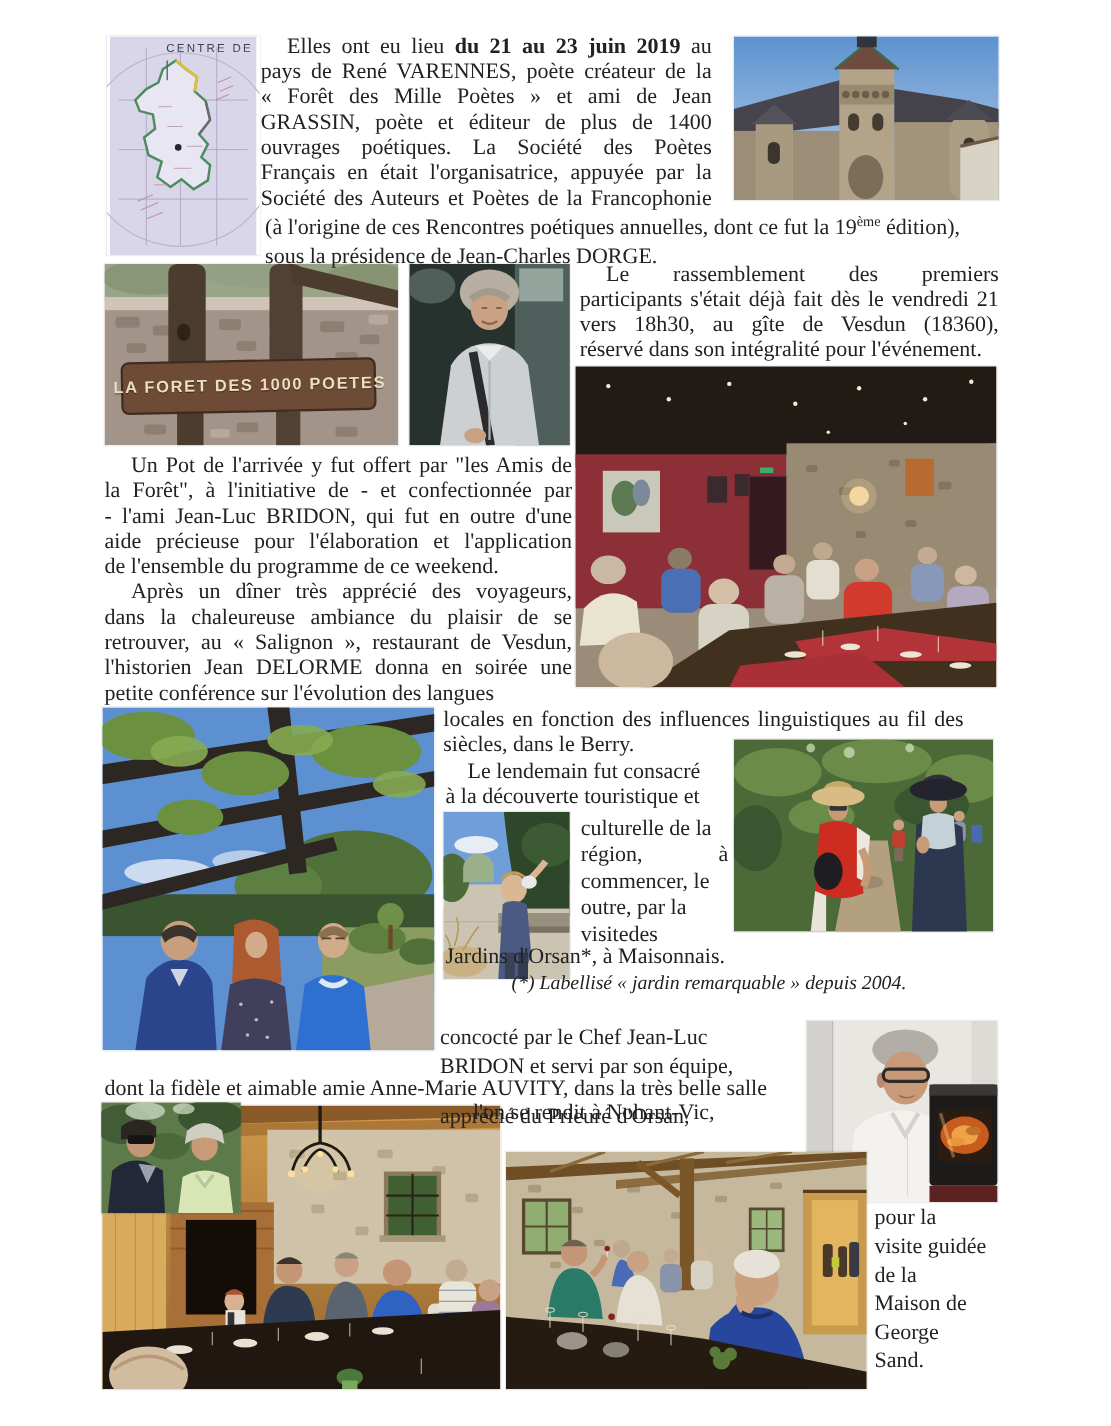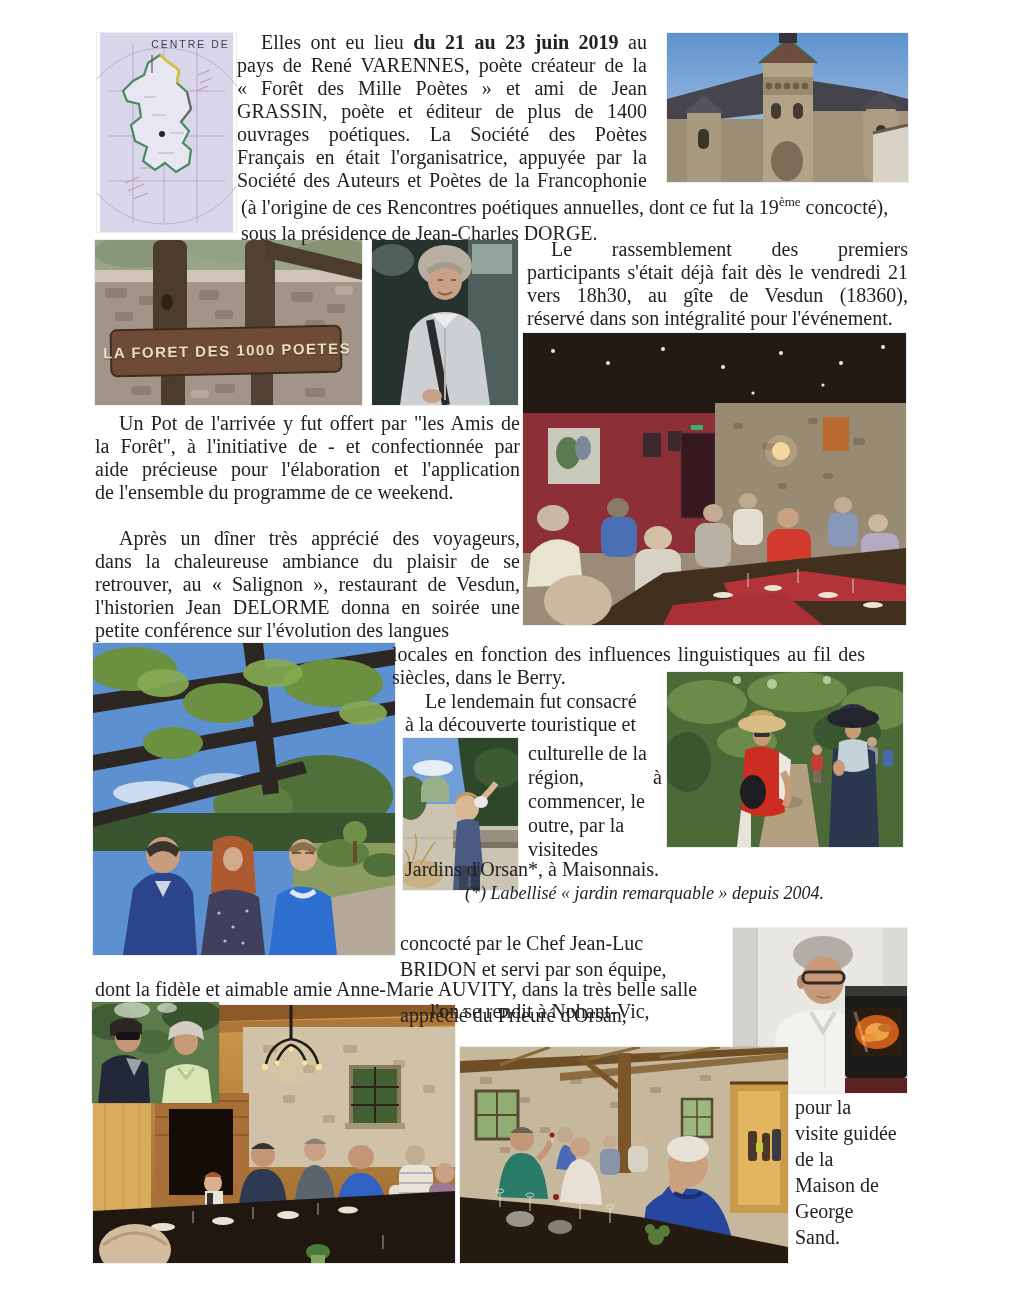--- a/index.html
+++ b/index.html
@@ -572,47 +572,48 @@
     <div class="ln jl ind"><span>Elles ont eu lieu </span><b>du 21 au 23 juin 2019</b><span> au</span></div>
     <div class="ln jl">pays de René VARENNES, poète créateur de la</div>
     <div class="ln jl">« Forêt des Mille Poètes » et ami de Jean</div>
     <div class="ln jl">GRASSIN, poète et éditeur de plus de 1400</div>
     <div class="ln jl">ouvrages poétiques. La Société des Poètes</div>
     <div class="ln jl">Français en était l'organisatrice, appuyée par la</div>
     <div class="ln jl">Société des Auteurs et Poètes de la Francophonie</div>
   </div>
 
   <div class="t" style="left:241px;top:194px;width:667px;line-height:26px">
-    <div class="ln"><span>(à l'origine de ces Rencontres poétiques annuelles, dont ce fut la 19</span><sup class="eme">ème</sup><span> concocté),</span></div>
+    <div class="ln"><span>(à l'origine de ces Rencontres poétiques annuelles, dont ce fut la 19</span><sup class="eme">ème</sup><span> édition),</span></div>
     <div class="ln">sous la présidence de Jean-Charles DORGE.</div>
   </div>
 
   <div class="t" style="left:527px;top:238px;width:381px">
     <div class="ln jl ind">Le rassemblement des premiers</div>
     <div class="ln jl">participants s'était déjà fait dès le vendredi 21</div>
     <div class="ln jl">vers 18h30, au gîte de Vesdun (18360),</div>
     <div class="ln">réservé dans son intégralité pour l'événement.</div>
   </div>
 
   <div class="t" style="left:95px;top:412px;width:425px">
     <div class="ln jl ind">Un Pot de l'arrivée y fut offert par "les Amis de</div>
     <div class="ln jl">la Forêt", à l'initiative de - et confectionnée par</div>
+    <div class="ln jl">- l'ami Jean-Luc BRIDON, qui fut en outre d'une</div>
     <div class="ln jl">aide précieuse pour l'élaboration et l'application</div>
     <div class="ln">de l'ensemble du programme de ce weekend.</div>
   </div>
 
   <div class="t" style="left:95px;top:527px;width:425px">
     <div class="ln jl ind">Après un dîner très apprécié des voyageurs,</div>
     <div class="ln jl">dans la chaleureuse ambiance du plaisir de se</div>
     <div class="ln jl">retrouver, au « Salignon », restaurant de Vesdun,</div>
     <div class="ln jl">l'historien Jean DELORME donna en soirée une</div>
     <div class="ln">petite conférence sur l'évolution des langues</div>
   </div>
 
-  <div class="t" style="left:392px;top:643px;width:473px">
+  <div class="t" style="left:403px;top:643px;width:473px">
     <div class="ln jl">locales en fonction des influences linguistiques au fil des</div>
     <div class="ln">siècles, dans le Berry.</div>
   </div>
 
   <div class="t" style="left:405px;top:690px">
     <div class="ln" style="padding-left:20px">Le lendemain fut consacré</div>
     <div class="ln">à la découverte touristique et</div>
   </div>
 
   <div class="t" style="left:528px;top:741px;width:134px;line-height:24px">

